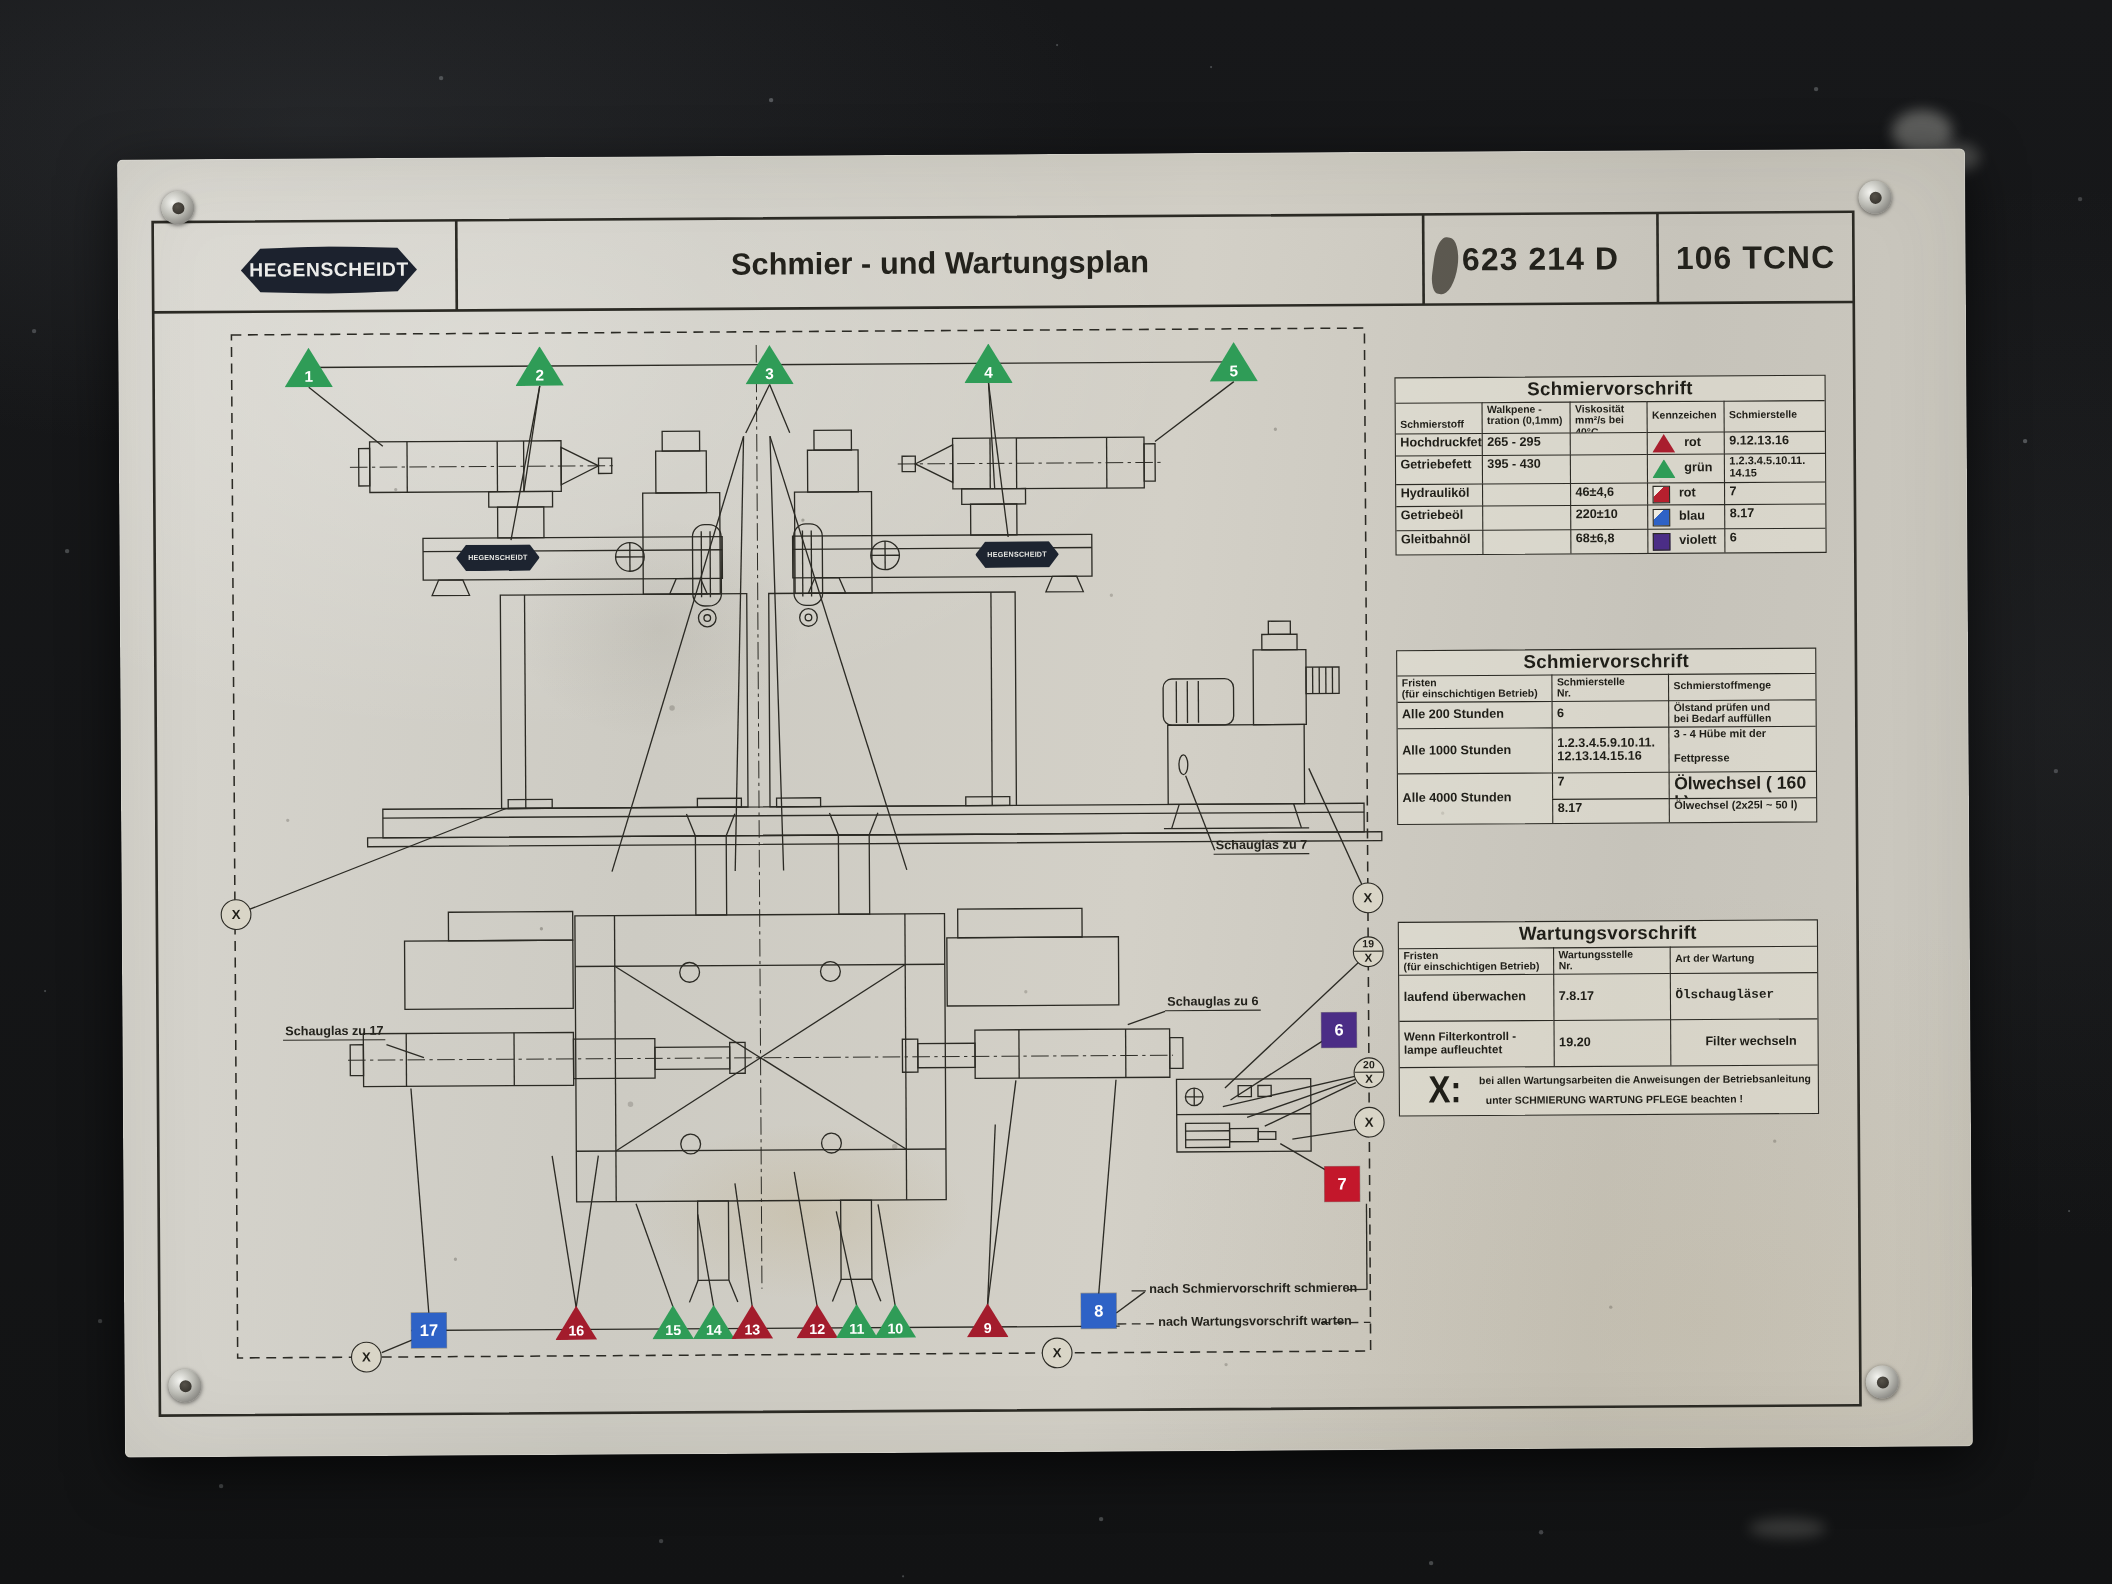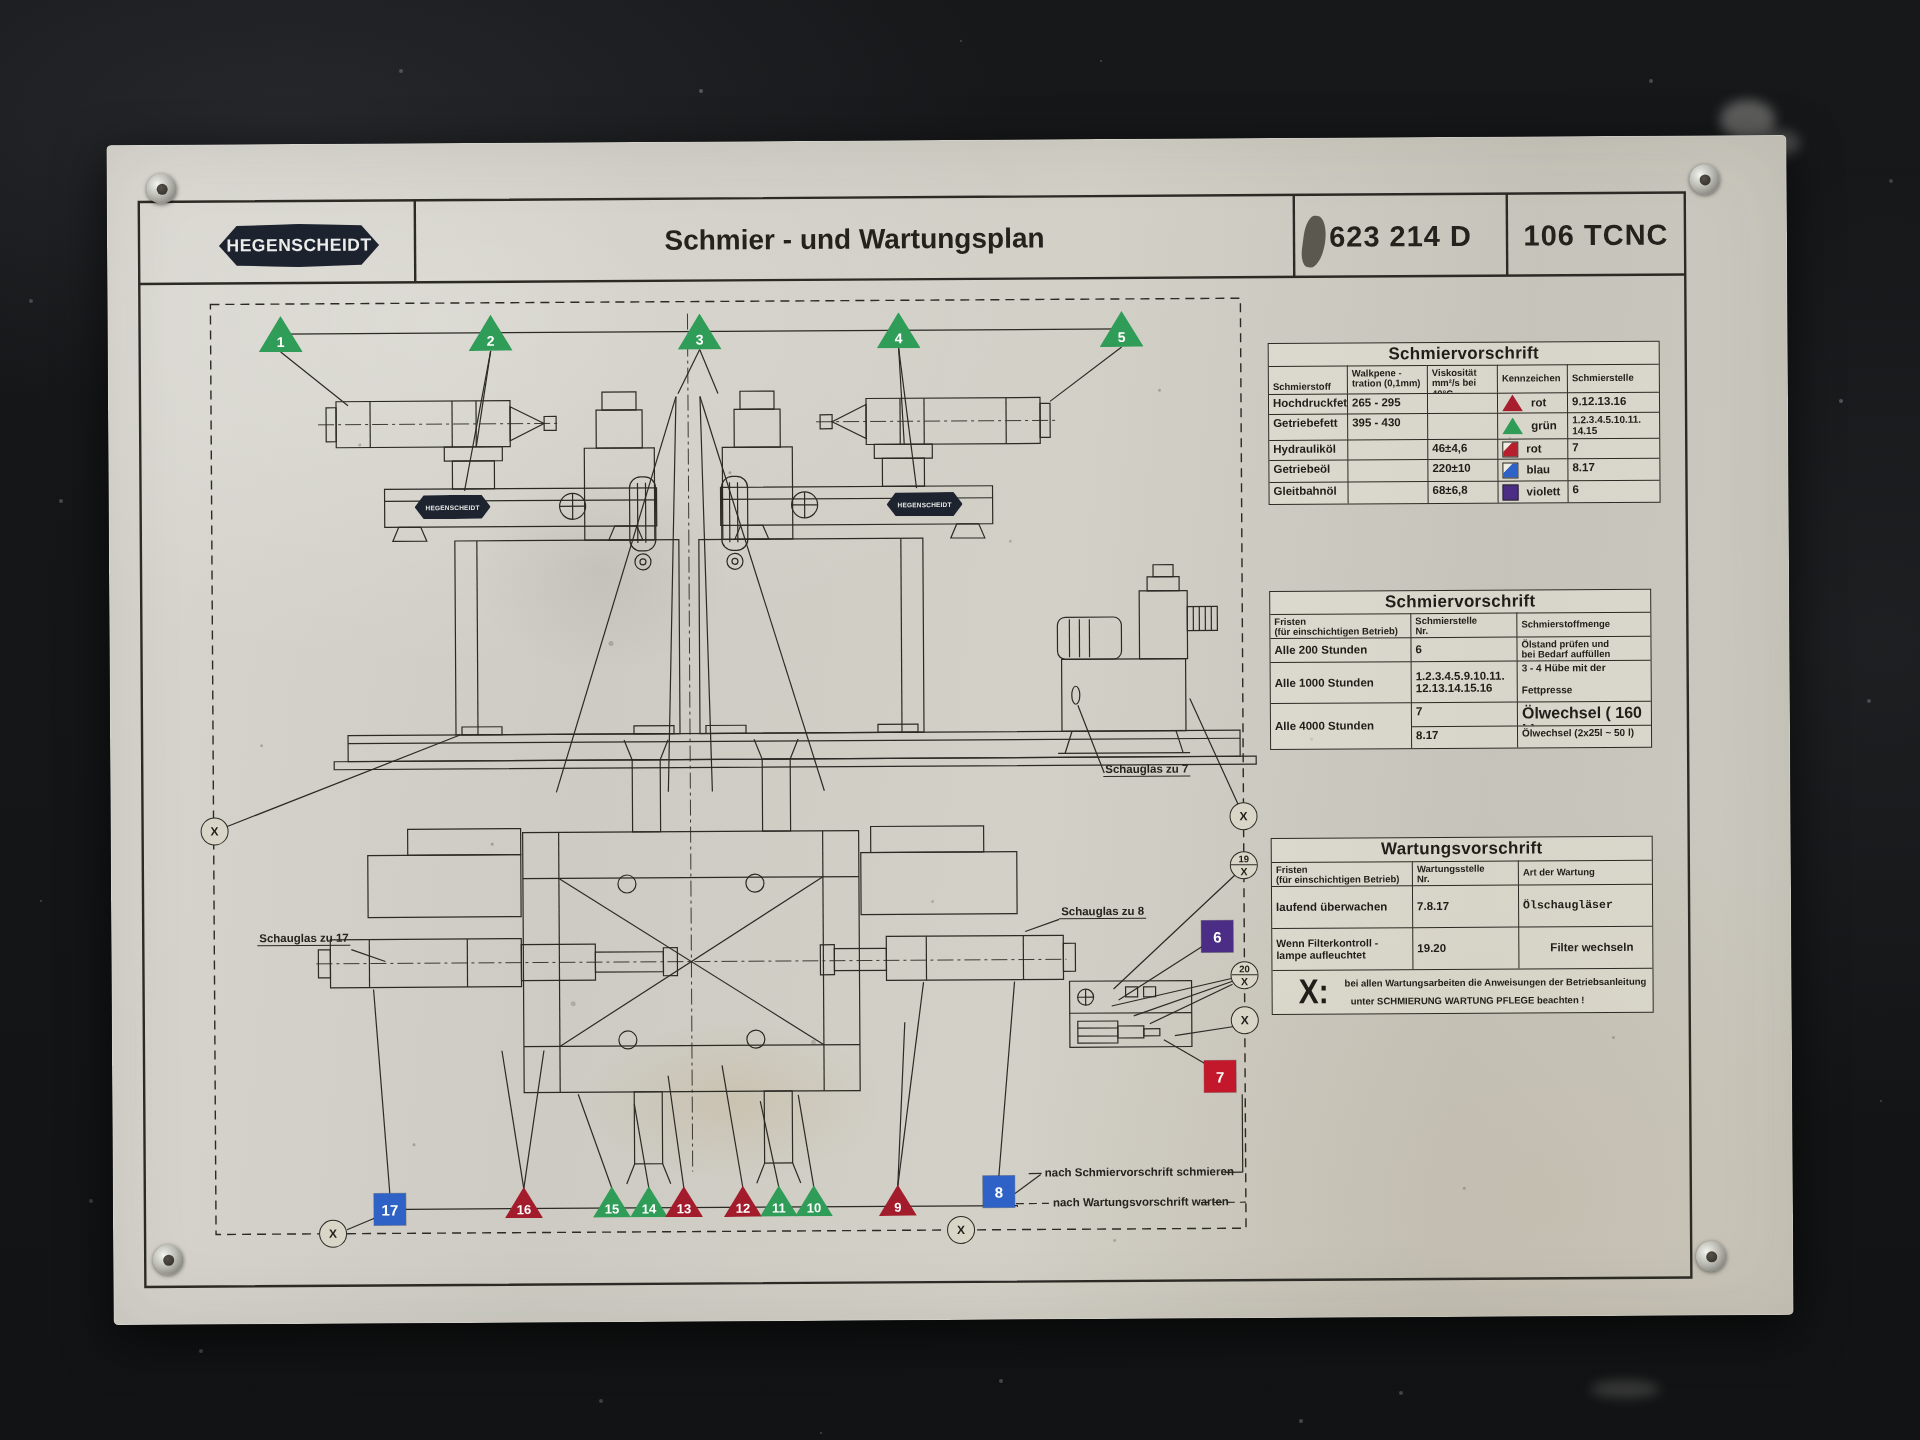--- a/index.html
+++ b/index.html
@@ -509,21 +509,21 @@
     </div>
   <div class="circ lone" style="left:220px;top:1090px;">
       <span>X</span>
     </div>
   <div class="circ lone" style="left:848px;top:1090px;">
       <span>X</span>
     </div>
 
   <div class="dlabel" style="left:993px;top:624px;">Schauglas zu 7</div>
   <div class="dlabel" style="left:146px;top:788px;">Schauglas zu 17</div>
-  <div class="dlabel" style="left:948px;top:766px;">Schauglas zu 8</div>
+  <div class="dlabel" style="left:948px;top:766px;">Schauglas zu 6</div>
   <div class="note" style="left:932px;top:1027px;">nach Schmiervorschrift  schmieren</div>
   <div class="note" style="left:940px;top:1057px;">nach Wartungsvorschrift  warten</div>
 
   <div class="screw" style="left:40px;top:29px;"></div>
   <div class="screw" style="left:1583px;top:29px;"></div>
   <div class="screw" style="left:40px;top:1100px;"></div>
   <div class="screw" style="left:1583px;top:1106px;"></div>
 </div>
 
 </body></html>

